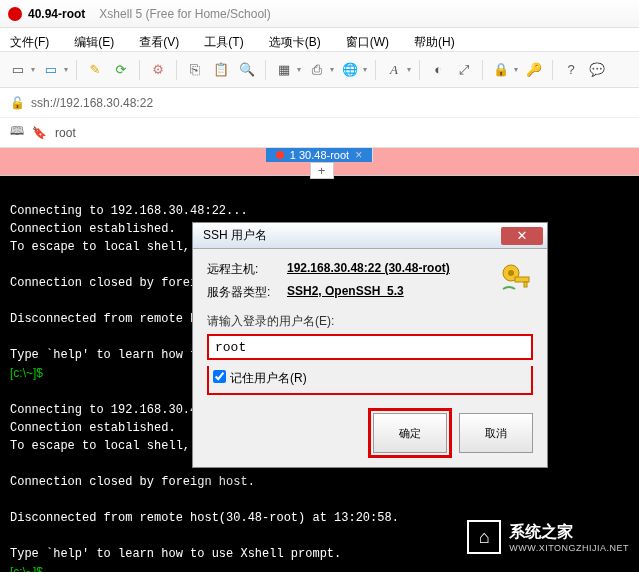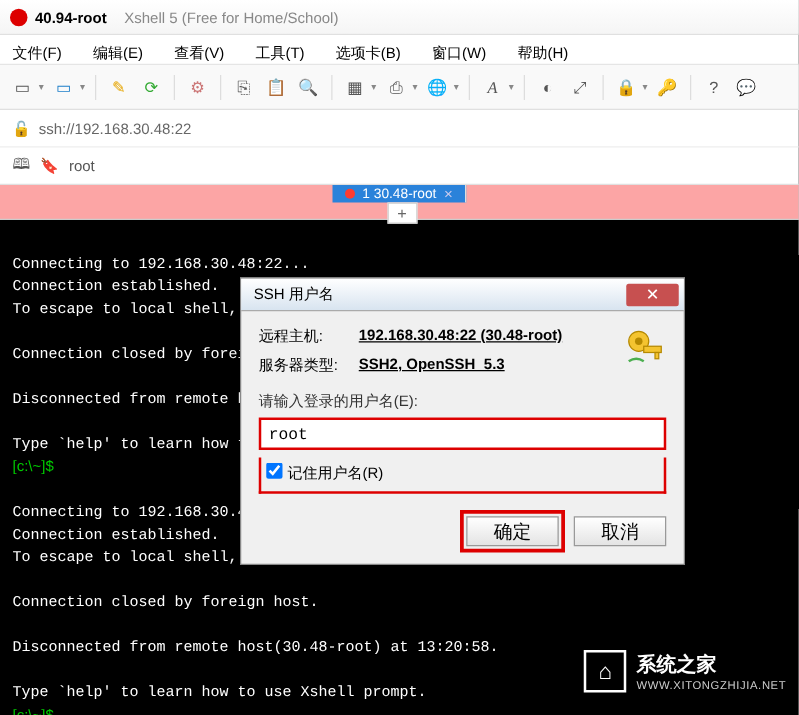--- a/index.html
+++ b/index.html
@@ -38,21 +38,21 @@
 .dlg-close { width: 42px; height: 18px; background: #c75050; color: #fff; display: flex; align-items: center; justify-content: center; font-size: 13px; border-radius: 2px; cursor: pointer; }
 .dlg-body { padding: 12px 14px 14px; font-size: 12px; position: relative; }
 .dlg-info { display: grid; grid-template-columns: 80px 1fr; row-gap: 6px; margin-bottom: 12px; }
 .dlg-info .val { font-weight: bold; text-decoration: underline; }
 .key-icon { position: absolute; right: 14px; top: 10px; width: 36px; height: 36px; }
 .key-icon svg { width: 100%; height: 100%; }
 .dlg-label { color: #333; margin-bottom: 4px; }
 .dlg-input { width: 100%; height: 26px; border: 2px solid #d00; padding: 0 6px; font-size: 13px; font-family: "Courier New", monospace; }
 .dlg-chk { margin-top: 6px; display: flex; align-items: flex-start; gap: 4px; border: 2px solid #d00; border-top: none; padding: 4px 4px 6px; }
 .dlg-btns { display: flex; justify-content: flex-end; gap: 12px; margin-top: 18px; }
-.dlg-btn { width: 74px; height: 24px; background: linear-gradient(#fff,#e4e4e4); border: 1px solid #999; font-size: 15px; cursor: pointer; }
+.dlg-btn { width: 74px; height: 40px; background: linear-gradient(#fff,#e4e4e4); border: 1px solid #999; font-size: 11px; cursor: pointer; }
 .btn-hl { outline: 3px solid #d00; outline-offset: 2px; }
 
 .watermark { position: absolute; right: 10px; bottom: 18px; color: #fff; font-size: 13px; display: flex; align-items: center; gap: 8px; text-shadow: 0 0 3px #000; }
 .watermark .logo { width: 34px; height: 34px; border: 2px solid #fff; display: flex; align-items: center; justify-content: center; font-size: 18px; }
 .watermark .sub { font-size: 9px; color: #ccc; letter-spacing: 0.5px; }
 </style>
 </head>
 <body>
 
 <div class="titlebar">

